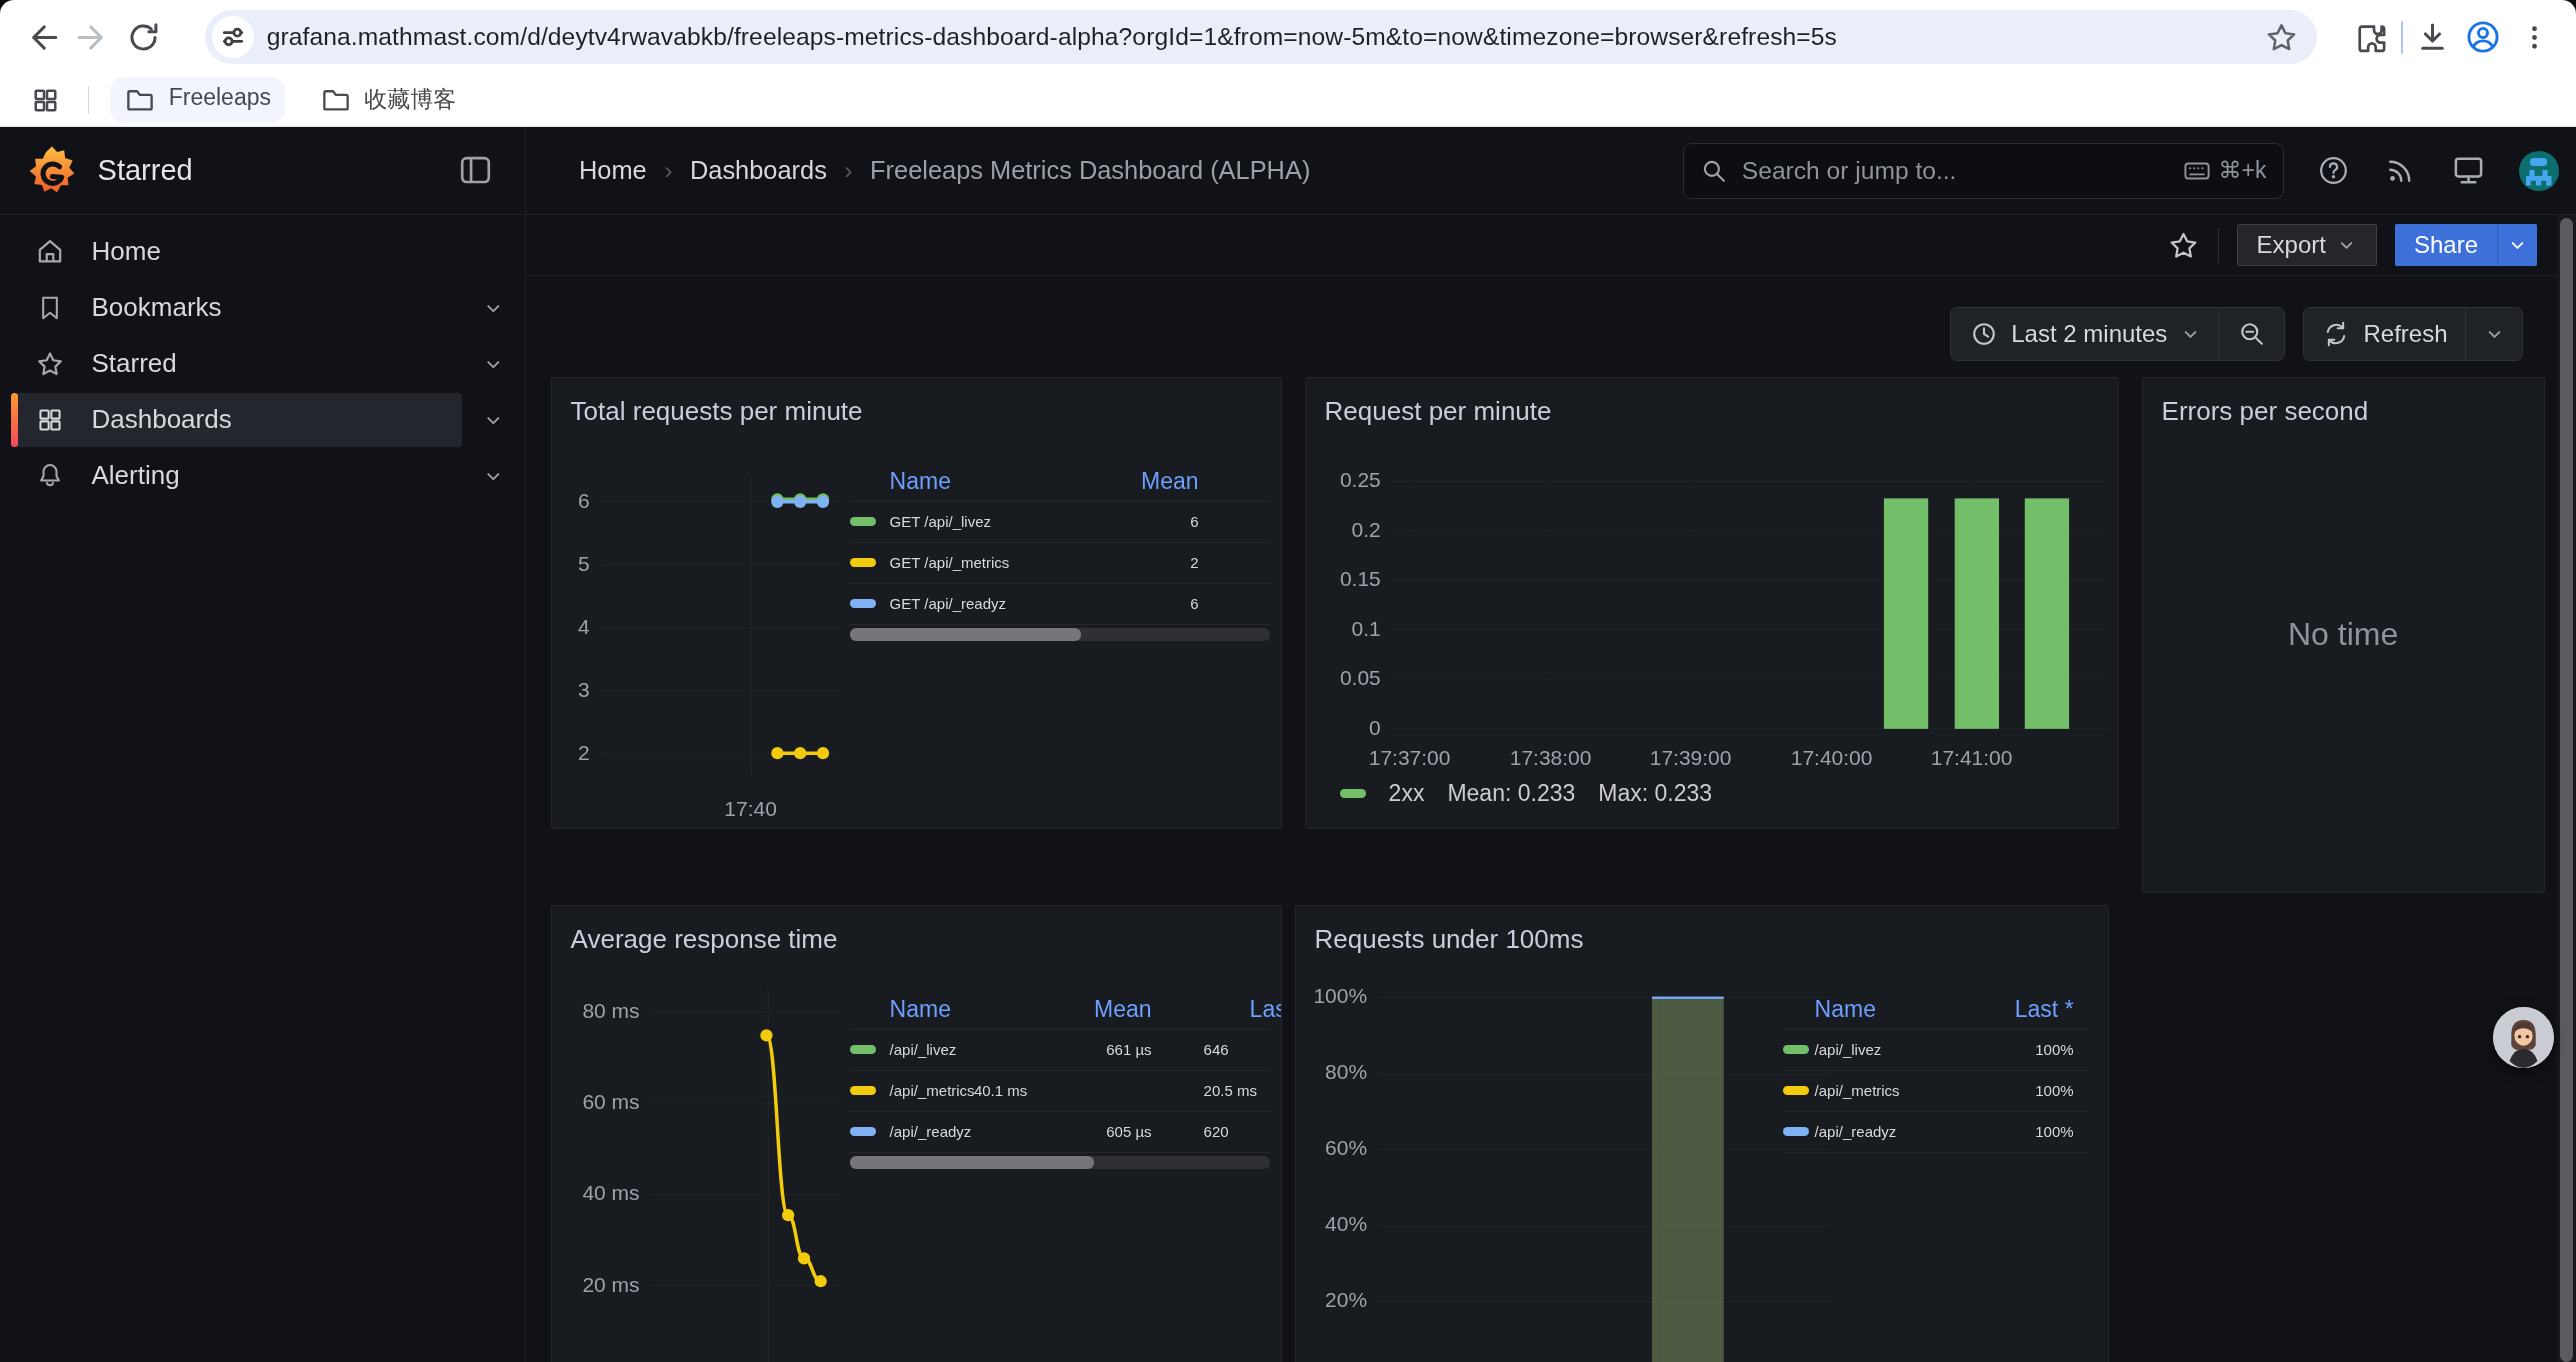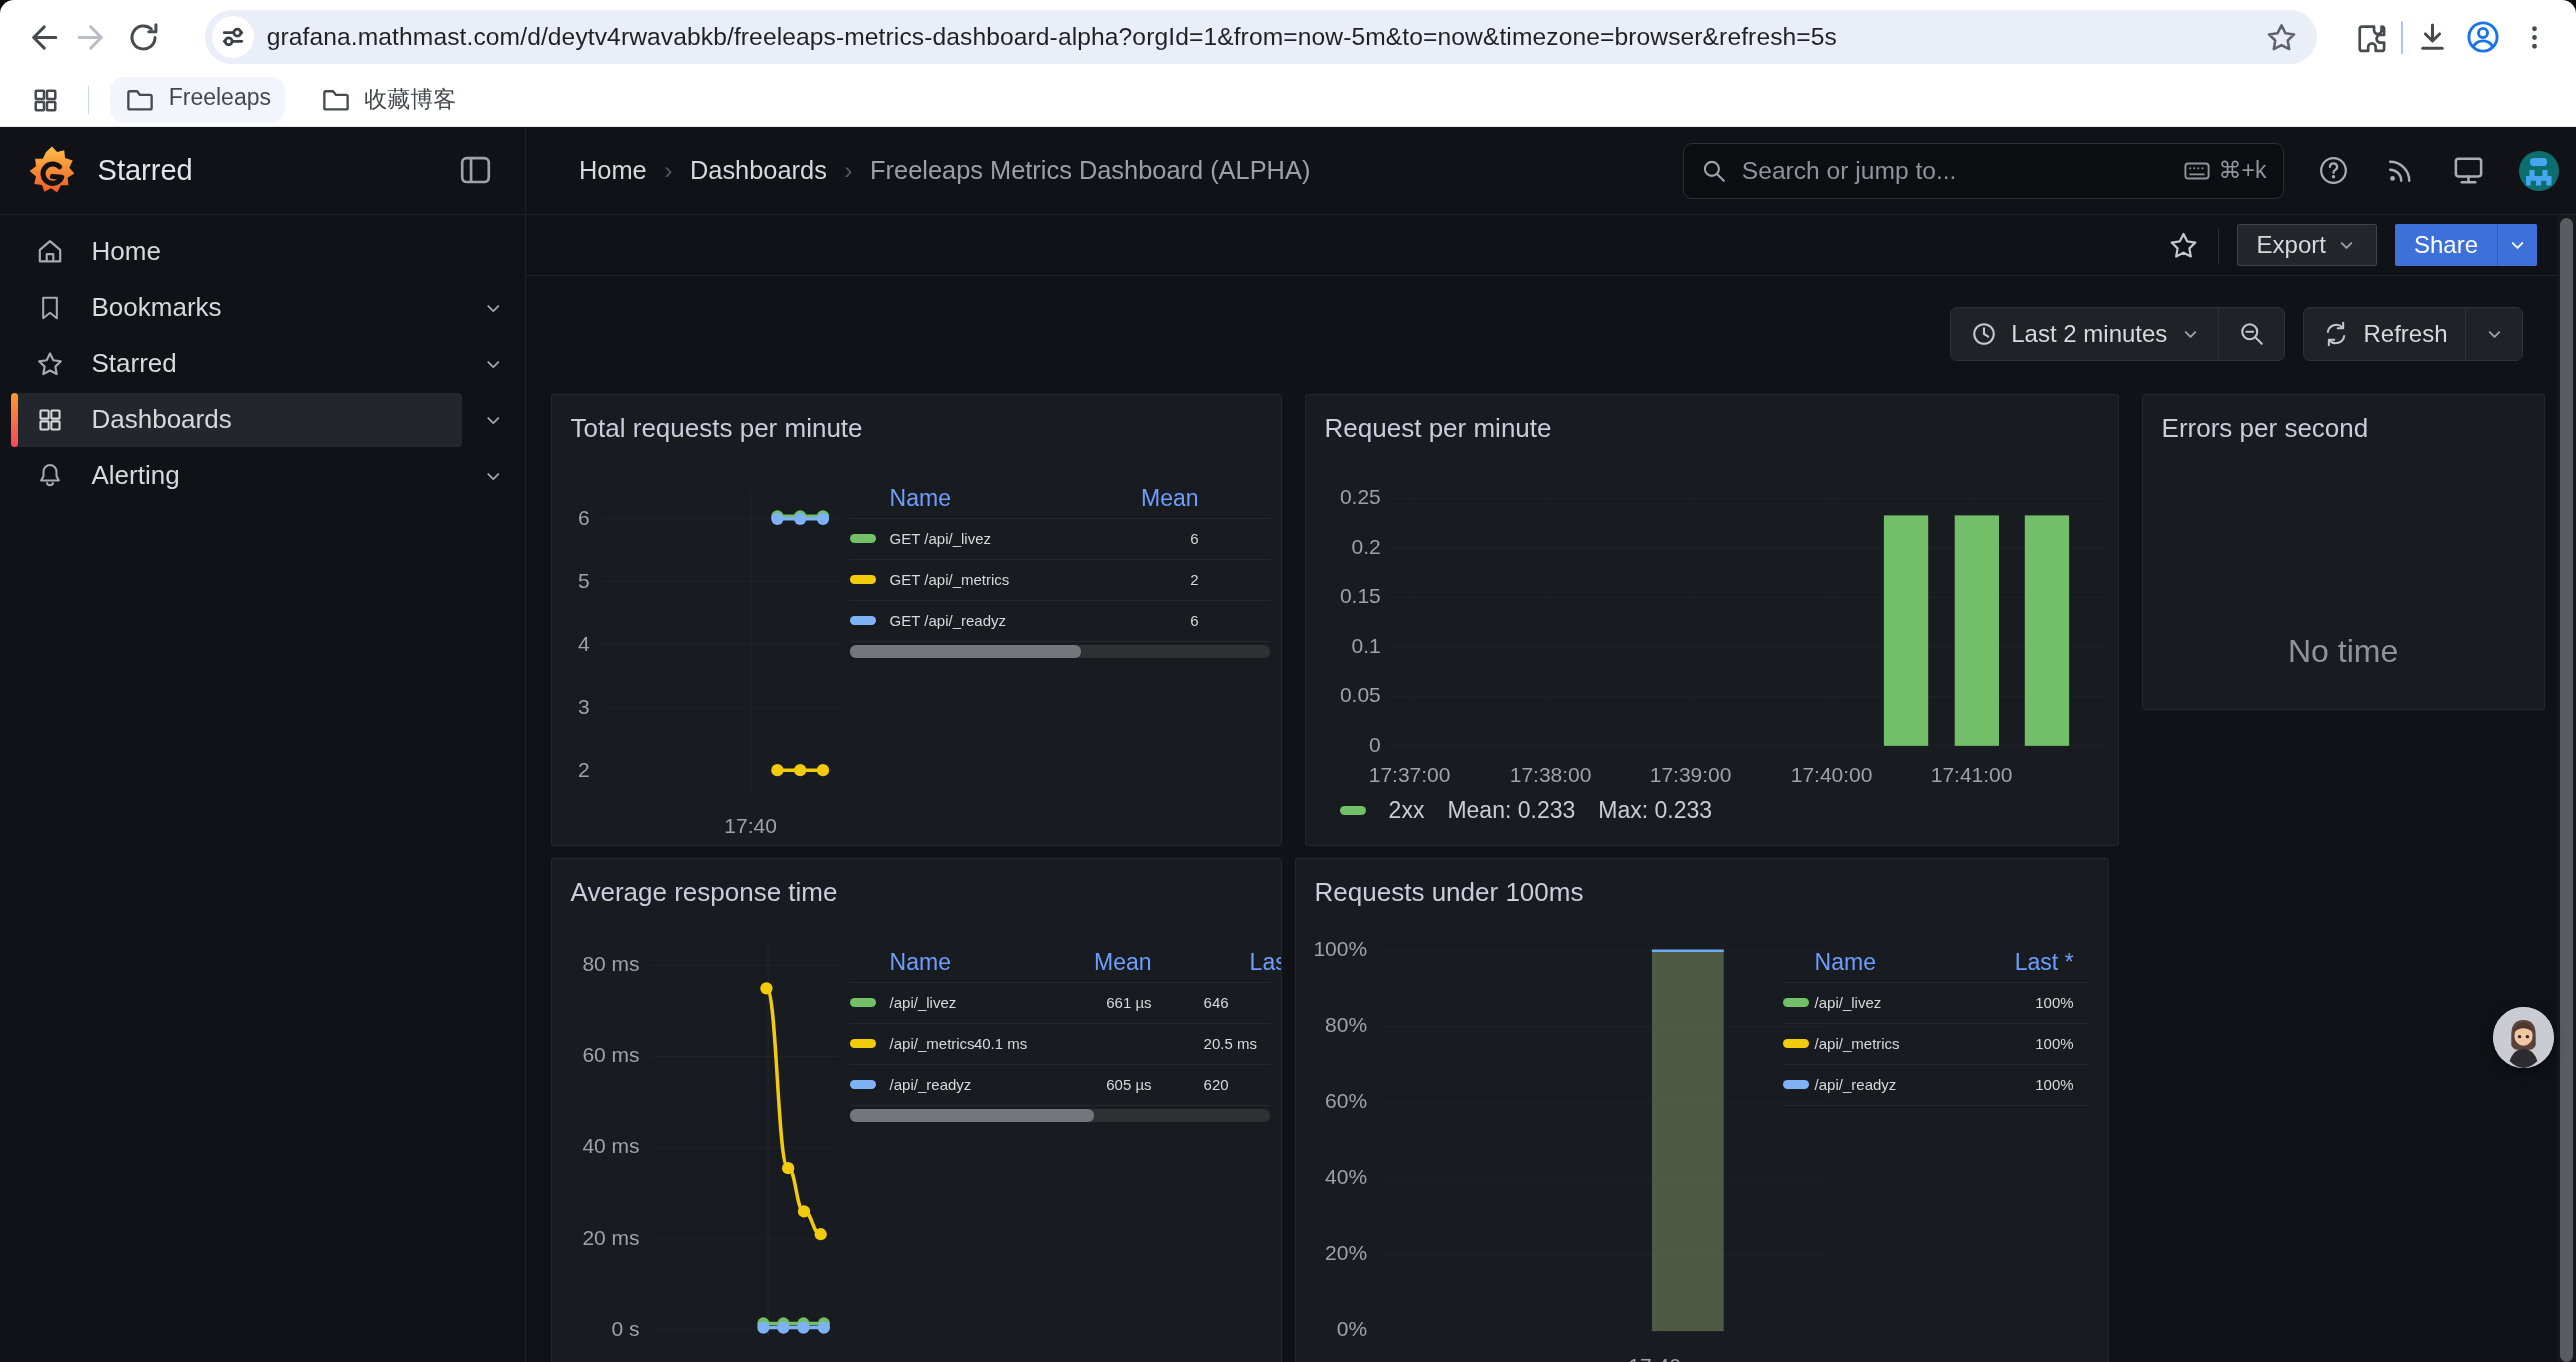--- a/index.html
+++ b/index.html
@@ -62,21 +62,21 @@
   .share-chev{background:#3d71d9;border-left:0.9px solid #2f5cb8;width:40px;display:flex;align-items:center;justify-content:center;color:#fff;}
 
   .content{flex:1;padding-top:31px;}
   .time-row{display:flex;justify-content:flex-end;gap:17.5px;margin-right:53px;}
   .tgroup{display:flex;align-items:center;height:54px;background:#1f2227;border:0.9px solid #2f3237;border-radius:7px;color:#d8d9da;font-size:24px;font-weight:500;}
   .tseg{display:flex;align-items:center;gap:12.3px;padding:0 17.5px;height:100%;}
   .tseg + .tseg{border-left:0.9px solid #2f3237;}
   .tico{color:#c3c6cc;display:flex;}
 
   .prow{display:flex;gap:13px;margin-left:24.6px;}
-  .prow.r1{margin-top:33px;gap:23px;}
+  .prow.r1{margin-top:16px;gap:23px;}
   .prow.r2{margin-top:12.3px;}
   .panel{position:relative;background:#181b1f;border:0.9px solid #24262c;border-radius:2.6px;overflow:hidden;flex:0 0 auto;}
   .panel-title{padding:17.5px 19px 0;font-size:26px;font-weight:500;color:#ccccdc;cursor:pointer;white-space:nowrap;}
   .panel-canvas{position:absolute;inset:0;}
   .nodata{position:absolute;left:0;right:0;text-align:center;font-size:32px;color:#8e939c;font-weight:300;}
   .ytick{position:absolute;font-size:21px;color:#9da2ab;text-align:right;}
   .xtick{position:absolute;font-size:21px;color:#9da2ab;text-align:center;width:140px;}
   .leg{position:absolute;overflow:hidden;}
   .leg .hdr{position:absolute;font-size:23px;font-weight:500;color:#6e9fff;white-space:nowrap;}
   .leg .cell{position:absolute;font-size:15px;color:#d8d9da;white-space:nowrap;}
@@ -504,21 +504,21 @@
                     <rect x="721.3" y="33.3" width="50.5" height="262.7" fill="#73bf69"></rect>
                   </svg>
                   <div class="leg-line" style="left:34px;top:402px">
                     <div class="pill" style="background:#73bf69"></div>
                     <div>2xx</div>
                     <div>Mean: 0.233</div>
                     <div>Max: 0.233</div>
                   </div>
                 </div>
             </div>
-            <div class="panel" style="width:403px;height:316px">
+            <div class="panel" style="width:403px;height:516px">
               <div class="panel-title">Errors per second</div>
               <div class="panel-canvas">
                   <div class="nodata" style="top:238px">No time</div>
                 </div>
             </div>
           </div>
 
           <div class="prow r2">
             <div class="panel" style="width:731px;height:526px">
               <div class="panel-title">Average response time</div>

